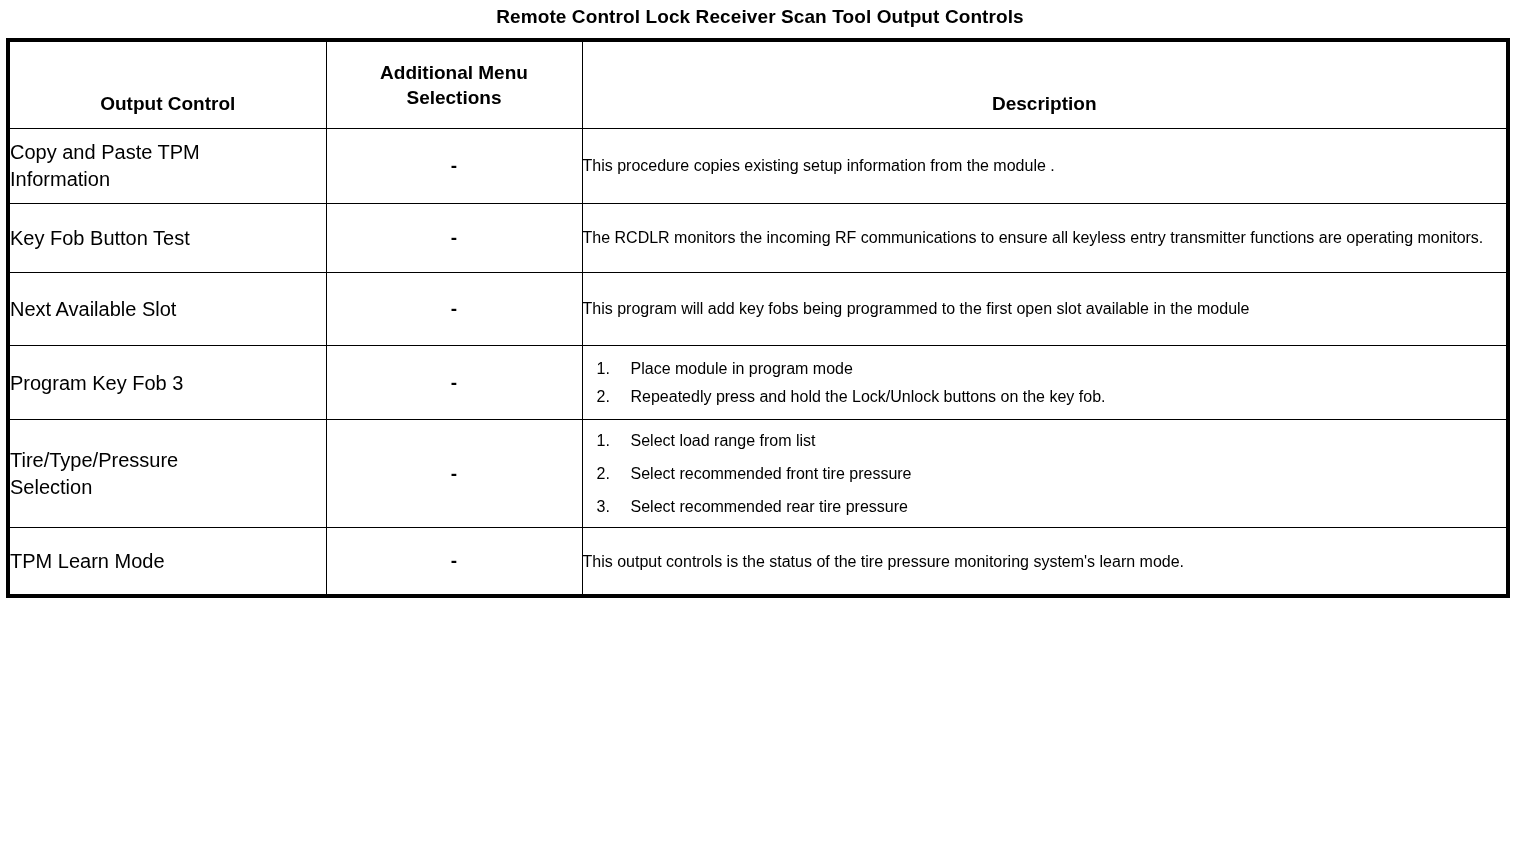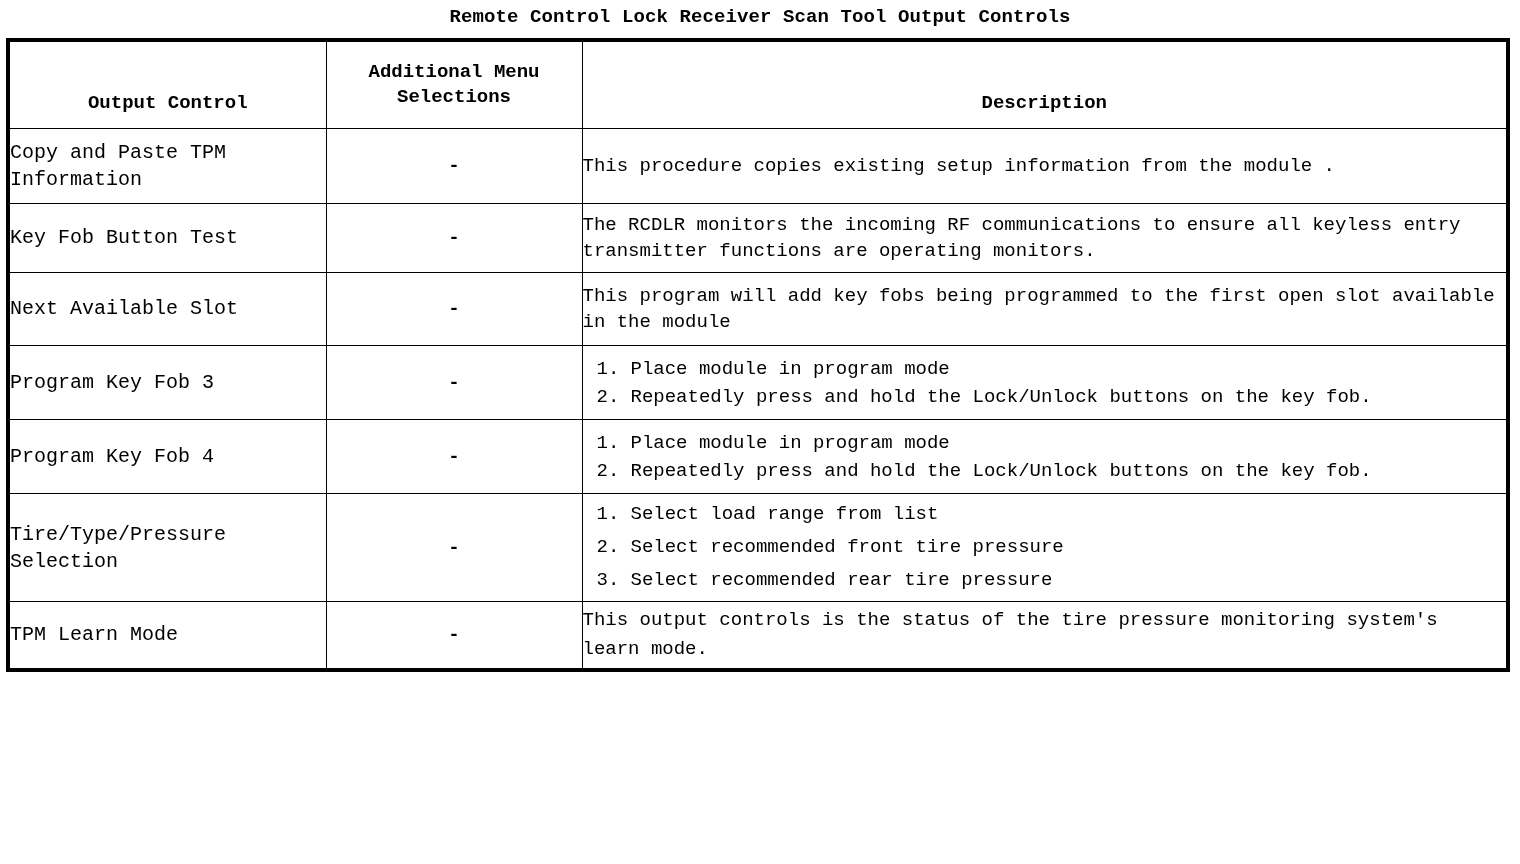--- a/index.html
+++ b/index.html
@@ -13,21 +13,20 @@
     height: 864px;
     font-family: "Liberation Sans", sans-serif;
     color: #000000;
     overflow: hidden;
   }
   .page {
     position: relative;
     width: 1404px;
     height: 864px;
     box-sizing: border-box;
-    font-family: Liberation Mono, monospace;
   }
   .doc-title {
     width: 1520px;
     text-align: center;
     font-size: 19px;
     font-weight: bold;
     line-height: 30px;
     padding-top: 2px;
     letter-spacing: 0.1px;
   }
@@ -73,21 +72,21 @@
     text-align: left;
     vertical-align: middle;
   }
   td.cell-menu {
     font-size: 19px;
     text-align: center;
     vertical-align: middle;
     font-weight: bold;
   }
   td.cell-desc {
-    font-size: 19px;
+    font-size: 16px;
     line-height: 26px;
     padding: 6px 8px 6px 9px;
     text-align: left;
     vertical-align: middle;
   }
   td.cell-desc p.para {
     margin: 0;
   }
   td.cell-desc ol.steps {
     margin: 0;
@@ -177,32 +176,20 @@
               <div>Program Key Fob 3</div>
             </td>
             <td class="cell-menu">-</td>
             <td class="cell-desc">
               <ol class="steps">
                 <li><span class="num">1.</span><span>Place module in program mode</span></li>
                 <li><span class="num">2.</span><span>Repeatedly press and hold the Lock/Unlock buttons on the key fob.</span></li>
               </ol>
             </td>
           </tr>
-          <tr class="r-pkf">
-            <td class="cell-control">
-              <div>Program Key Fob 4</div>
-            </td>
-            <td class="cell-menu">-</td>
-            <td class="cell-desc">
-              <ol class="steps">
-                <li><span class="num">1.</span><span>Place module in program mode</span></li>
-                <li><span class="num">2.</span><span>Repeatedly press and hold the Lock/Unlock buttons on the key fob.</span></li>
-              </ol>
-            </td>
-          </tr>
           <tr class="r-tire">
             <td class="cell-control">
               <div>Tire/Type/Pressure</div>
               <div>Selection</div>
             </td>
             <td class="cell-menu">-</td>
             <td class="cell-desc">
               <ol class="steps">
                 <li><span class="num">1.</span><span>Select load range from list</span></li>
                 <li><span class="num">2.</span><span>Select recommended front tire pressure</span></li>

